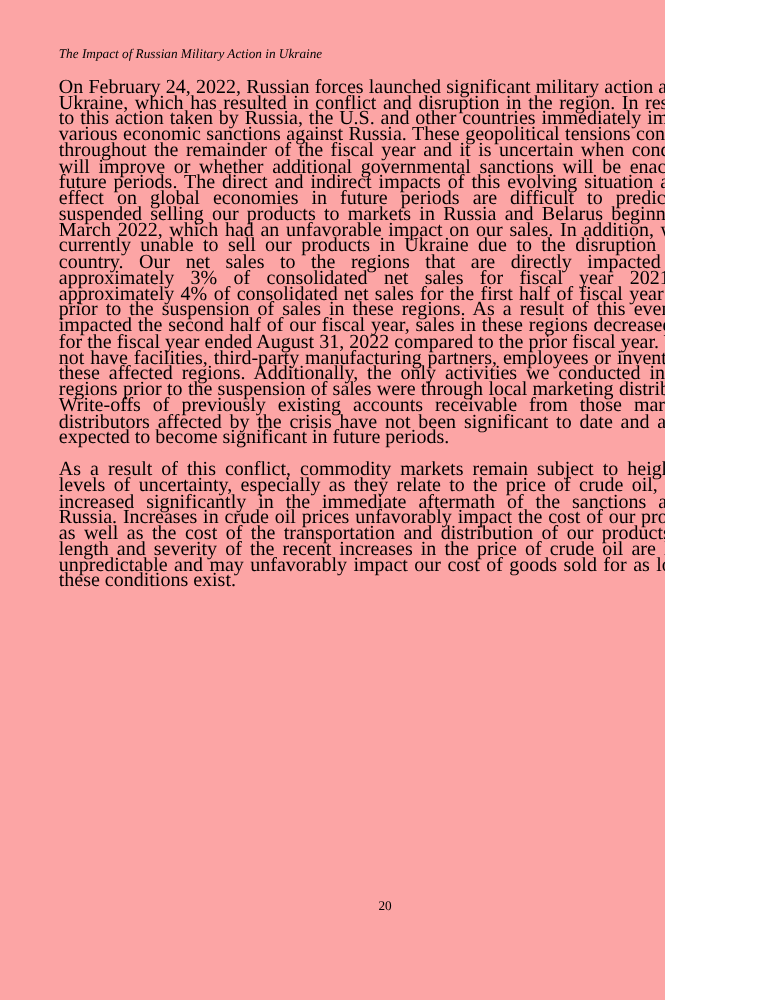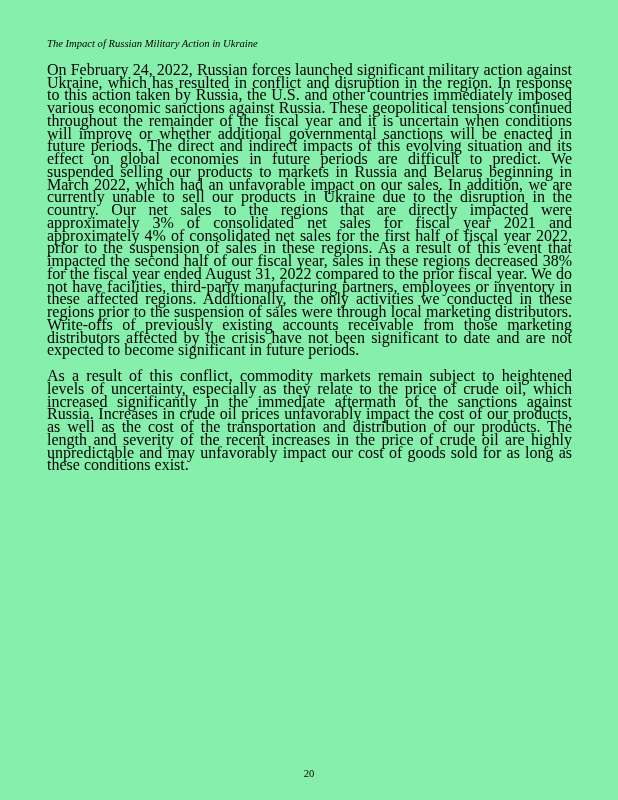--- a/index.html
+++ b/index.html
@@ -2,23 +2,23 @@
 <html><head>
 <meta charset="utf-8">
 <style>
   html, body {
     margin: 0;
     padding: 0;
     background: #ffffff;
   }
   .page {
     position: relative;
-    width: 618px;
+    width: 532px;
     height: 800px;
-    background: #86efac;
+    background: #fca5a5;
     overflow: hidden;
     font-family: "Liberation Serif", "DejaVu Serif", serif;
     color: #000000;
   }
   .content {
     position: absolute;
     top: 38px;
     left: 47px;
     width: 525px;
   }
@@ -30,25 +30,26 @@
     font-weight: normal;
   }
   .doc-paragraph {
     font-size: 16px;
     line-height: 12.75px;
     text-align: justify;
     margin: 0 0 13px 0;
   }
   .page-number {
     position: absolute;
-    top: 768px;
+    top: 720px;
     left: 0;
     width: 100%;
     text-align: center;
     font-size: 10.6px;
+    padding-left: 42px;
   }
 </style>
 </head>
 <body>
 
 <div class="page">
   <div class="content">
     <h1 class="doc-heading">The Impact of Russian Military Action in Ukraine</h1>
     <p class="doc-paragraph">On February 24, 2022, Russian forces launched significant military action against Ukraine, which has resulted in conflict and disruption in the region. In response to this action taken by Russia, the U.S. and other countries immediately imposed various economic sanctions against Russia. These geopolitical tensions continued throughout the remainder of the fiscal year and it is uncertain when conditions will improve or whether additional governmental sanctions will be enacted in future periods. The direct and indirect impacts of this evolving situation and its effect on global economies in future periods are difficult to predict. We suspended selling our products to markets in Russia and Belarus beginning in March 2022, which had an unfavorable impact on our sales. In addition, we are currently unable to sell our products in Ukraine due to the disruption in the country. Our net sales to the regions that are directly impacted were approximately 3% of consolidated net sales for fiscal year 2021 and approximately 4% of consolidated net sales for the first half of fiscal year 2022, prior to the suspension of sales in these regions. As a result of this event that impacted the second half of our fiscal year, sales in these regions decreased 38% for the fiscal year ended August 31, 2022 compared to the prior fiscal year. We do not have facilities, third-party manufacturing partners, employees or inventory in these affected regions. Additionally, the only activities we conducted in these regions prior to the suspension of sales were through local marketing distributors. Write-offs of previously existing accounts receivable from those marketing distributors affected by the crisis have not been significant to date and are not expected to become significant in future periods.</p>
     <p class="doc-paragraph">As a result of this conflict, commodity markets remain subject to heightened levels of uncertainty, especially as they relate to the price of crude oil, which increased significantly in the immediate aftermath of the sanctions against Russia. Increases in crude oil prices unfavorably impact the cost of our products, as well as the cost of the transportation and distribution of our products. The length and severity of the recent increases in the price of crude oil are highly unpredictable and may unfavorably impact our cost of goods sold for as long as these conditions exist.</p>

